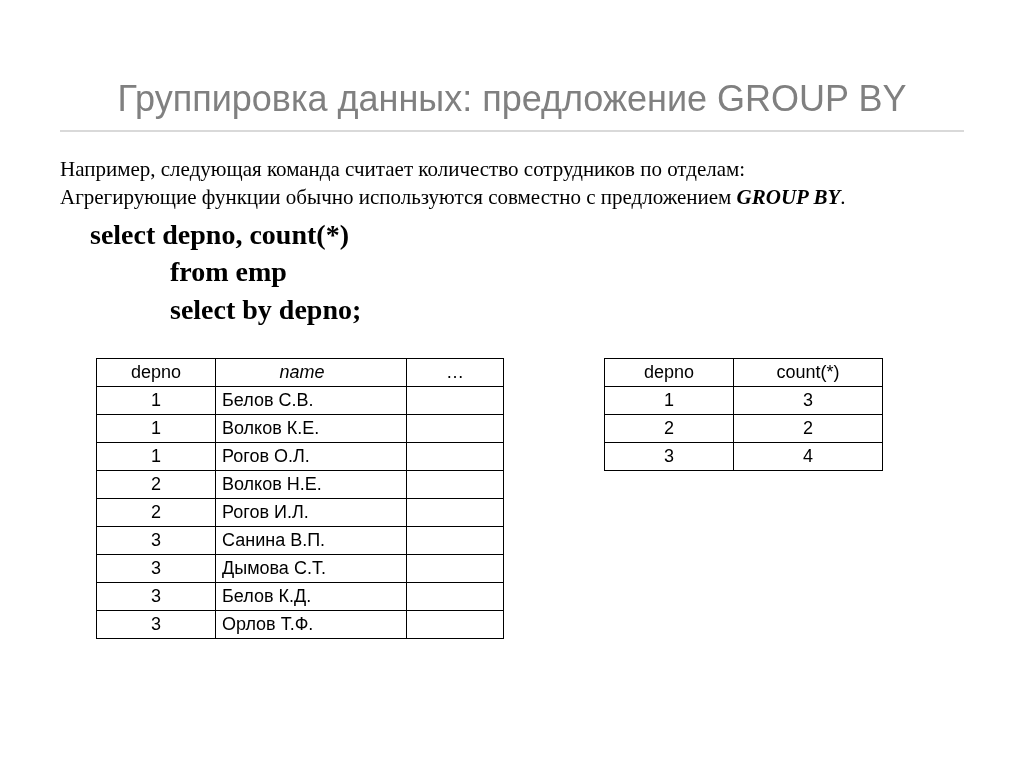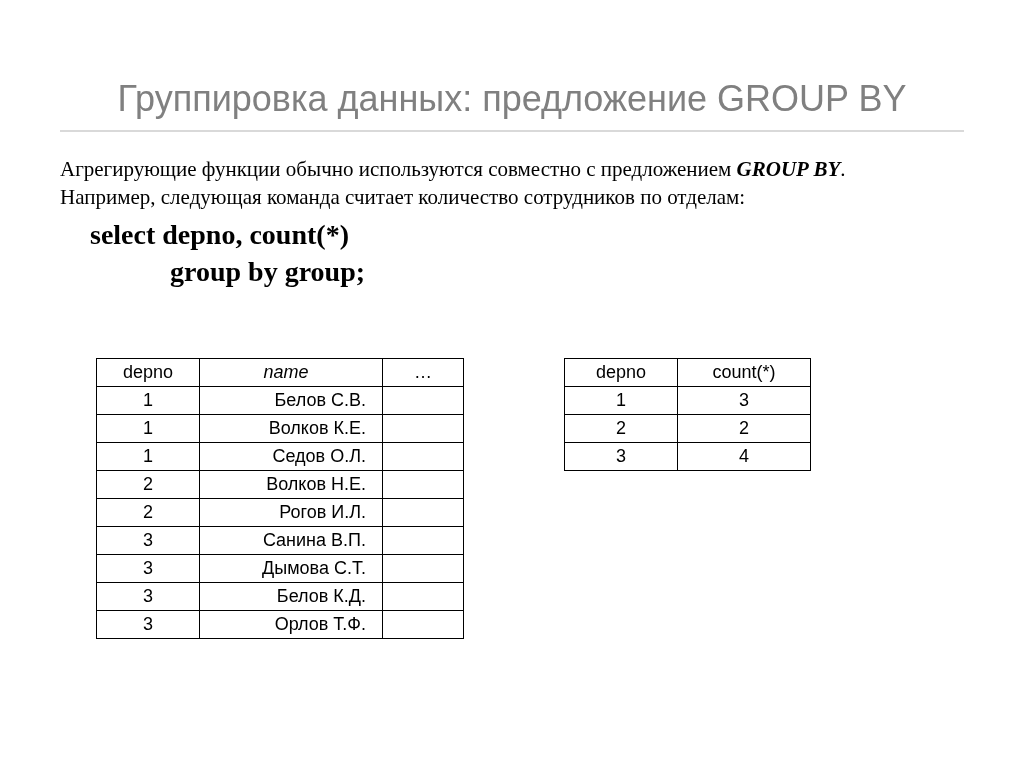--- a/index.html
+++ b/index.html
@@ -63,48 +63,49 @@
     gap: 100px;
   }
   table {
     border-collapse: collapse;
   }
   td, th {
     border: 1px solid #000;
     font-family: Arial, Helvetica, sans-serif;
     font-size: 18px;
     font-weight: 400;
-    padding: 2px 16px 3px;
+    padding: 2px 24px 3px;
     height: 22px;
     box-sizing: content-box;
   }
   .t1 .c-dep { width: 70px; text-align: center; }
-  .t1 .c-name { width: 160px; text-align: right; padding-left: 6px; }
+  .t1 .c-name { width: 160px; text-align: left; padding-left: 6px; }
   .t1 .c-etc { width: 48px; text-align: center; }
   .t1 th.c-name { text-align: center; font-style: italic; }
 
   .t2 .c-dep { width: 80px; text-align: center; }
   .t2 .c-cnt { width: 100px; text-align: center; }
 </style>
 </head>
 <body>
 
 <div class="slide">
 
   <div class="title">Группировка данных: предложение GROUP BY</div>
   <div class="rule"></div>
 
   <div class="body">
+    <div>Например, следующая команда считает количество сотрудников по отделам:</div>
     <div>
       <span>Агрегирующие функции обычно используются совместно с предложением </span><span class="em">GROUP BY</span><span>.</span>
     </div>
-    <div>Например, следующая команда считает количество сотрудников по отделам:</div>
     <div class="sql">
       <div class="l1">select  depno,  count(*)</div>
-      <div class="l2">group by group;</div>
+      <div class="l2">from emp</div>
+      <div class="l2">select by depno;</div>
     </div>
   </div>
 
   <div class="tables">
 
     <table class="t1">
       <tbody>
           <tr>
         <th class="c-dep">depno</th>
         <th class="c-name">name</th>
@@ -115,21 +116,21 @@
             <td class="c-name">Белов С.В.</td>
             <td class="c-etc"></td>
           </tr>
       <tr>
             <td class="c-dep">1</td>
             <td class="c-name">Волков К.Е.</td>
             <td class="c-etc"></td>
           </tr>
       <tr>
             <td class="c-dep">1</td>
-            <td class="c-name">Седов О.Л.</td>
+            <td class="c-name">Рогов О.Л.</td>
             <td class="c-etc"></td>
           </tr>
       <tr>
             <td class="c-dep">2</td>
             <td class="c-name">Волков Н.Е.</td>
             <td class="c-etc"></td>
           </tr>
       <tr>
             <td class="c-dep">2</td>
             <td class="c-name">Рогов И.Л.</td>

